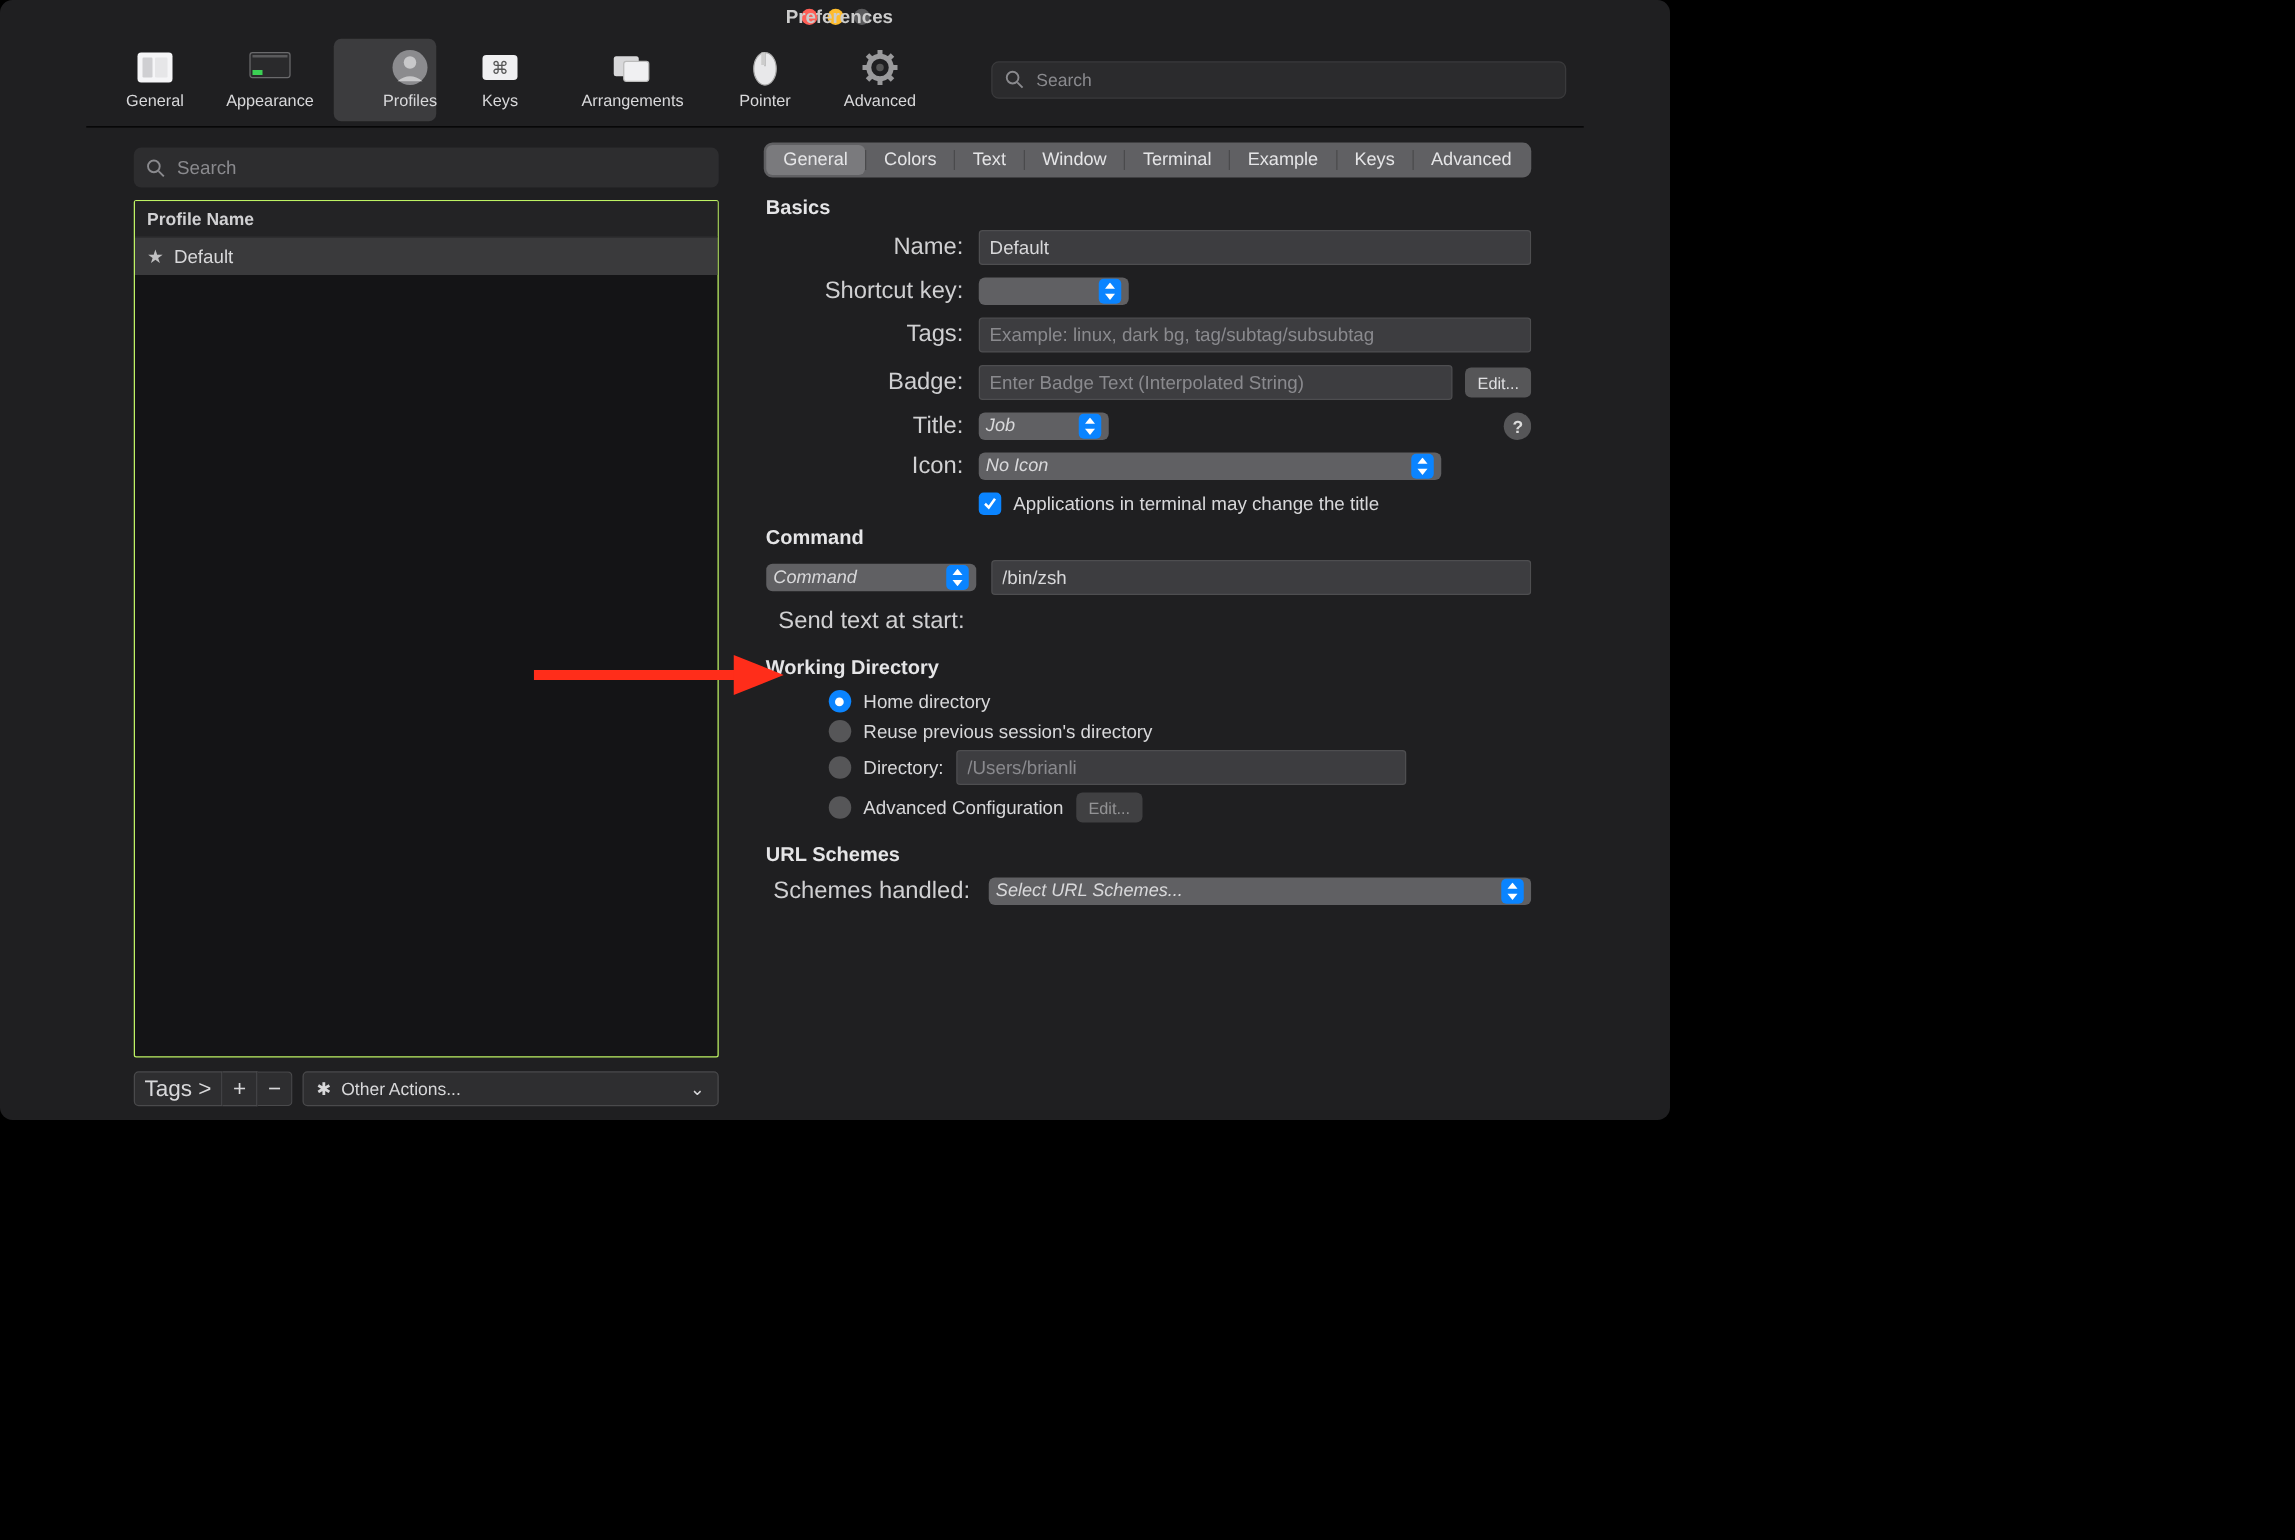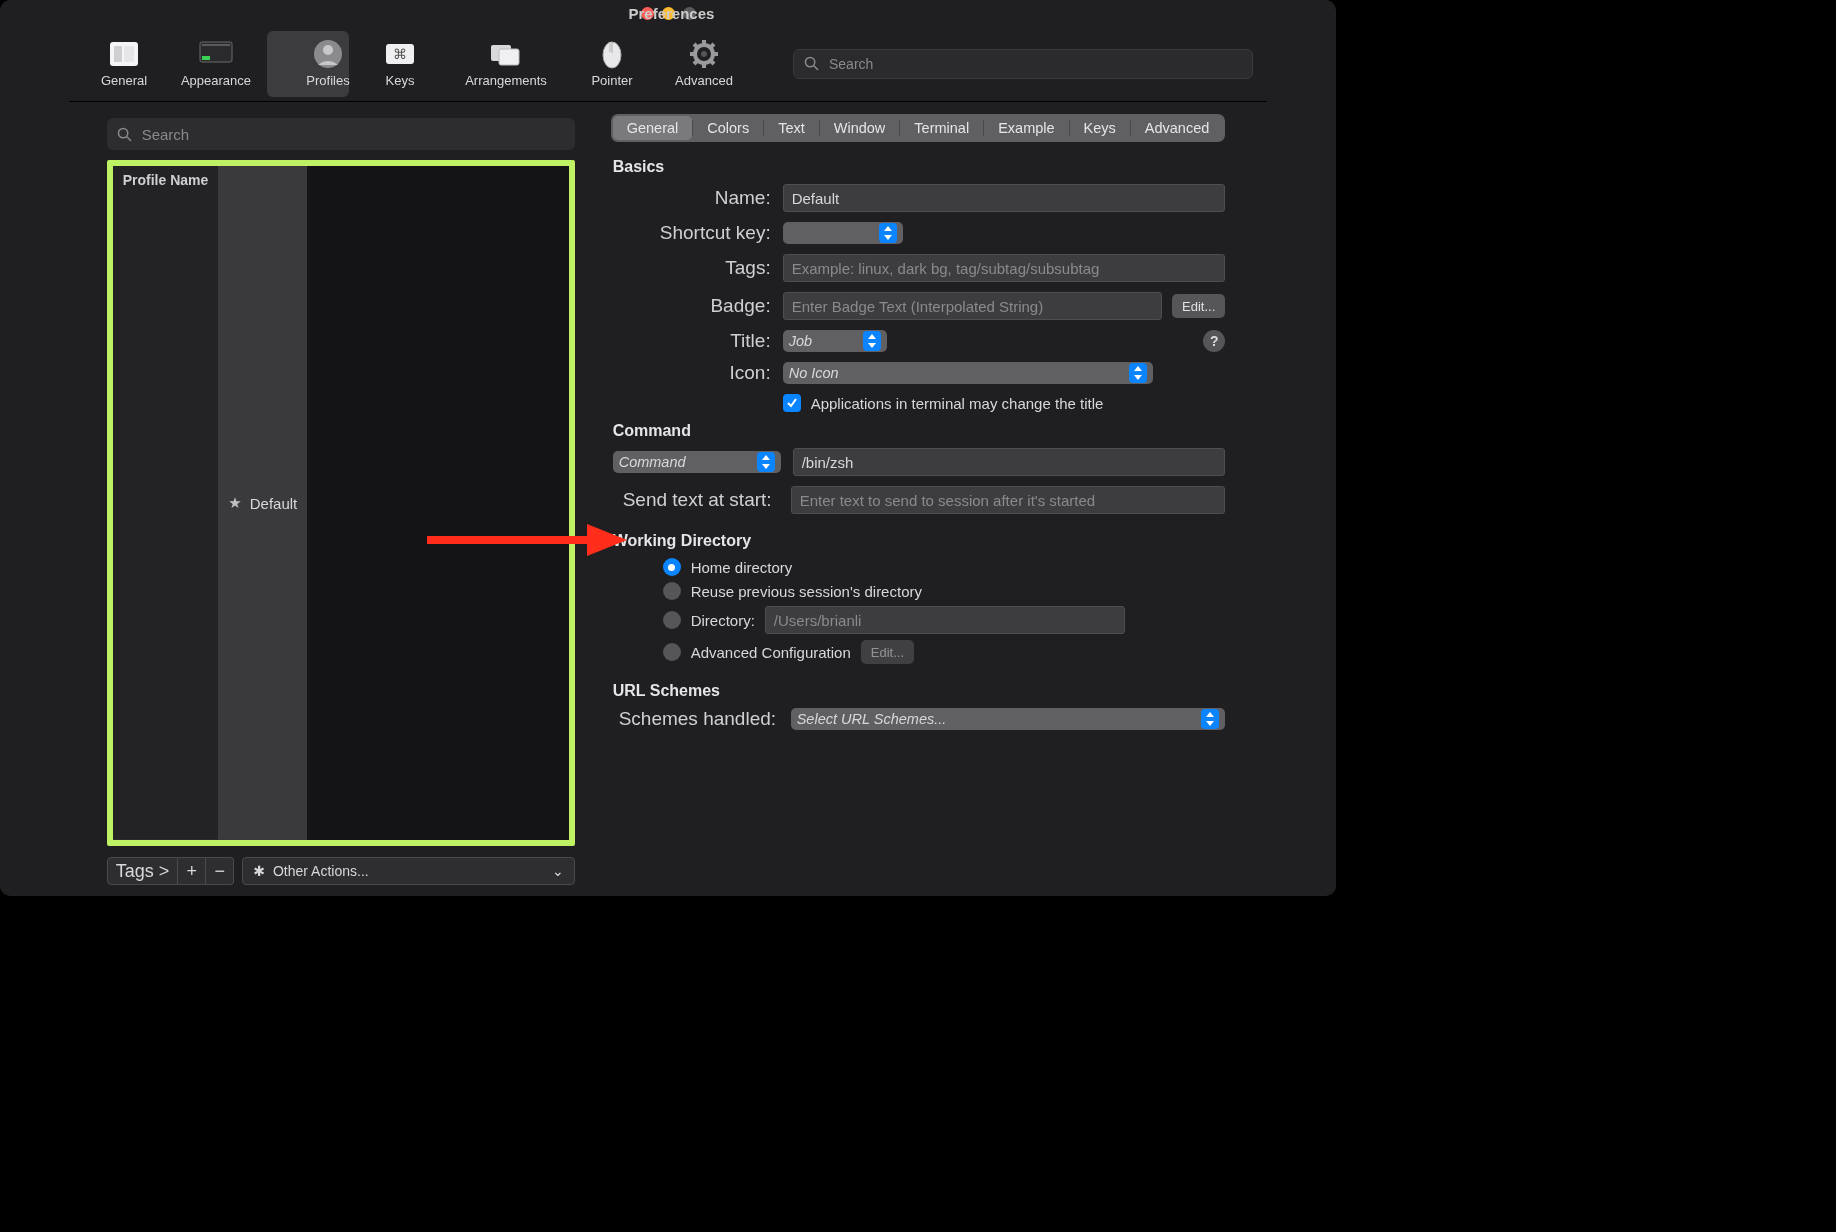--- a/index.html
+++ b/index.html
@@ -44,21 +44,21 @@
 
   
   .main{flex:1;display:flex;min-height:0;}
   .left{width:500px;display:flex;flex-direction:column;padding:16px 16px 10px 16px;gap:10px;position:relative;}
   .right{flex:1;display:flex;flex-direction:column;padding:12px 20px 0 20px;min-width:0;}
 
   .searchbox{height:32px;background:#2d2d2f;border-radius:6px;display:flex;align-items:center;padding:0 10px;gap:8px;}
   .searchbox input{flex:1;background:none;border:none;outline:none;color:var(--text);font-size:15px;}
   .searchbox input::placeholder{color:var(--text-dim);}
 
-  .profile-list{flex:1;background:var(--panel);border:6px solid #bef264;border-radius:2px;display:flex;flex-direction:row;}
+  .profile-list{flex:1;background:var(--panel);border:1px solid #bef264;border-radius:2px;display:flex;flex-direction:column;}
   .pl-header{padding:6px 10px;font-size:14px;font-weight:600;color:#d0d0d2;border-bottom:1px solid #2c2c2e;background:#232325;}
   .pl-row{padding:6px 10px;display:flex;align-items:center;gap:8px;background:#3a3a3c;font-size:15px;}
   .star{color:#c0c0c2;}
 
   .left-footer{display:flex;align-items:center;gap:0;height:30px;}
   .left-footer .btn{height:28px;display:flex;align-items:center;justify-content:center;border:1px solid var(--border);background:#2e2e30;font-size:18px;color:var(--text);padding:0 8px;}
   .left-footer .btn.tags{border-radius:4px 0 0 4px;}
   .left-footer .btn.plus{width:28px;border-left:none;}
   .left-footer .btn.minus{width:28px;border-left:none;border-radius:0 4px 4px 0;}
   .left-footer .other{flex:1;margin-left:8px;height:28px;border:1px solid var(--border);background:#2e2e30;border-radius:4px;display:flex;align-items:center;padding:0 10px;gap:8px;font-size:14px;}
@@ -353,23 +353,20 @@
                   <polygon points="5,0 9,5 1,5" fill="#fff"></polygon>
                   <polygon points="5,14 1,9 9,9" fill="#fff"></polygon>
                 </svg>
               </div>
           </div>
           <input type="text" class="field" value="/bin/zsh" style="">
         </div>
 
         <div class="formrow">
           <div class="lbl" style="width:168px;text-align:left;padding-left:12px">Send text at start:</div>
-          <div class="fld">
-              <input type="text" class="field" placeholder="Enter text to send to session after it's started" style="">
-            </div>
         </div>
 
         <div class="section-h" style="margin-top:18px">Working Directory</div>
         <div class="radios">
           <div class="radiorow">
             <span class="radio checked"></span>
             <span>Home directory</span>
           </div>
           <div class="radiorow">
             <span class="radio"></span>

